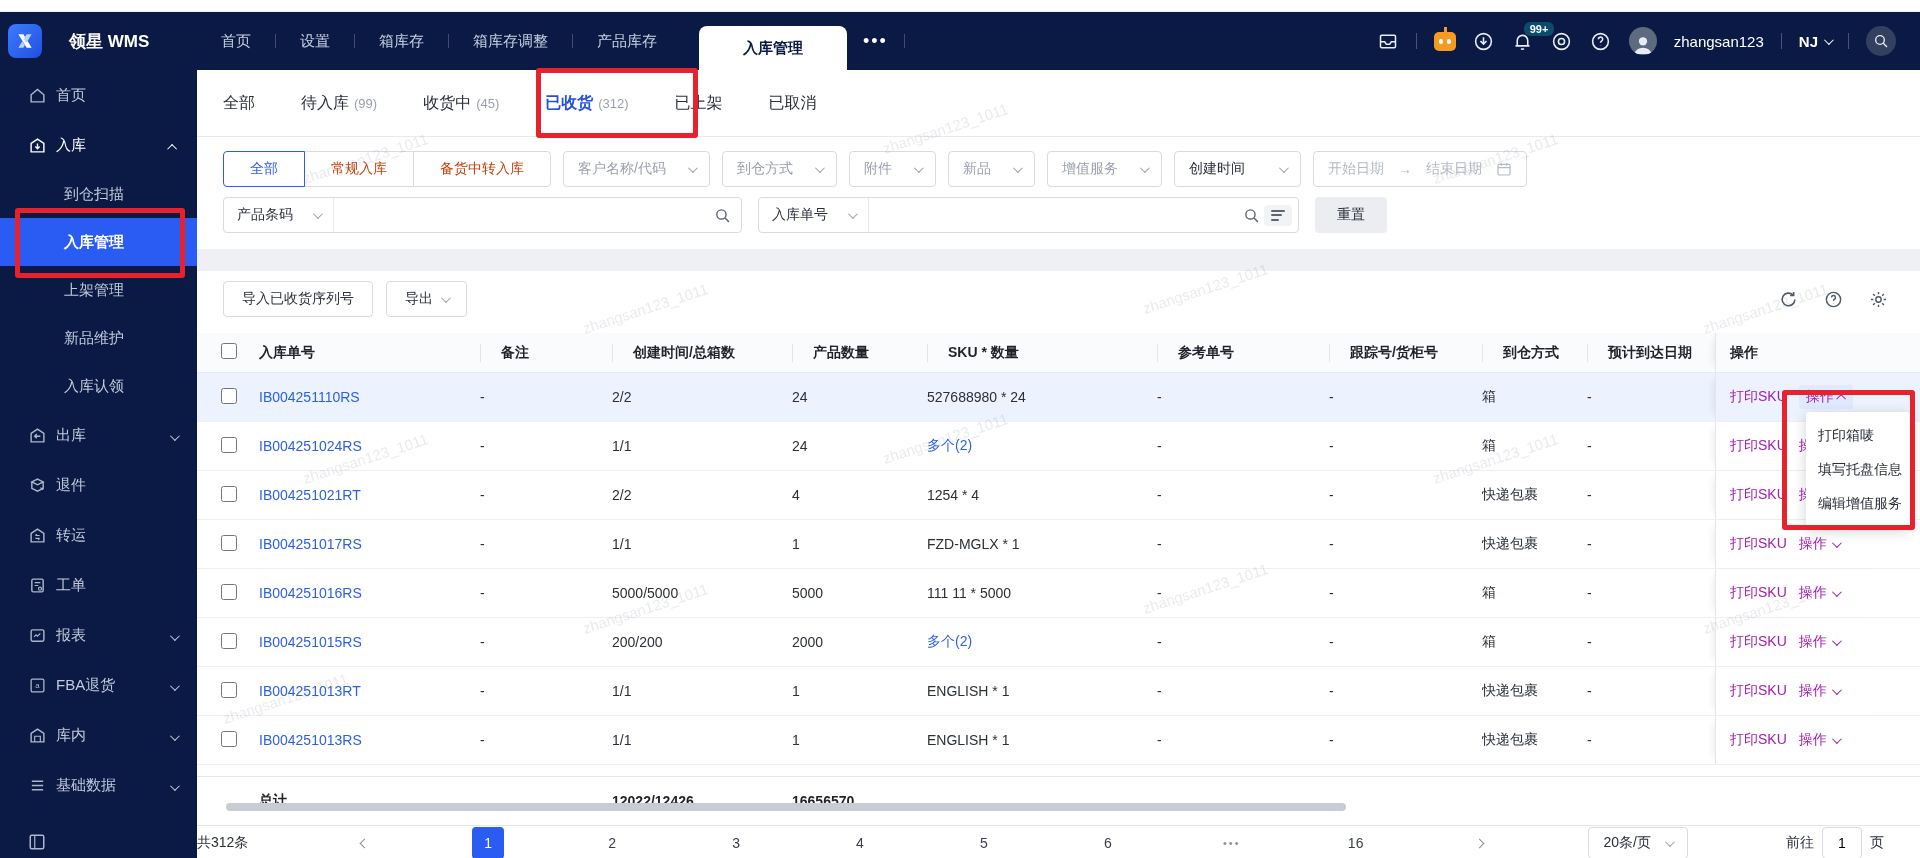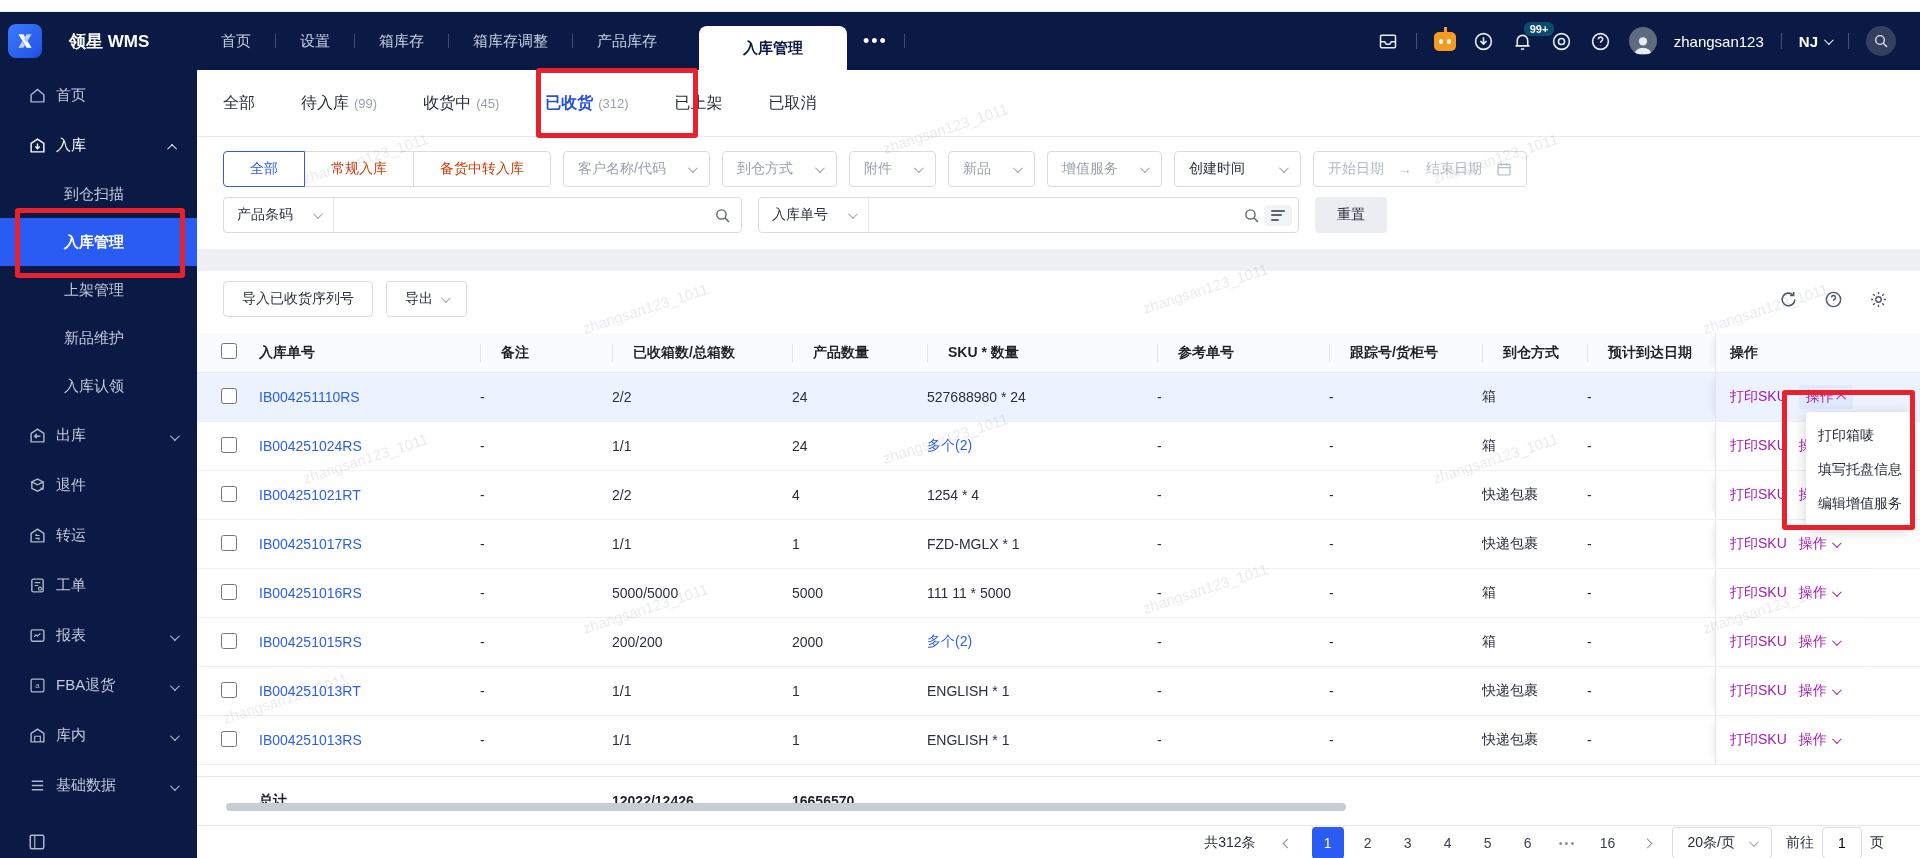--- a/index.html
+++ b/index.html
@@ -97,21 +97,21 @@
   .trow input[type=checkbox] { width:16px; height:16px; accent-color:#2a5cf4; }
   .row-hl { background:#ecf3fe; }
   .link { color:#2b5fe8; cursor:pointer; text-decoration:none; }
   .act-link { color:#a21caf; cursor:pointer; display:flex; align-items:center; gap:5px; white-space:nowrap; }
   .pill { background:#dfeafe; border-radius:3px; padding:3px 7px; }
   .summary-row { display:flex; align-items:center; height:50px; margin-top:11px; border-top:1px solid #e5e6eb; border-bottom:1px solid #e5e6eb; padding-left:24px; width:1892px; font-weight:bold; font-size:14px; color:#1f2329; }
 
   .hscroll { position:absolute; left:29px; top:733px; width:1120px; height:8px; background:#c8ccd4; border-radius:4px; cursor:pointer; }
 
   
-  .footer { position:absolute; top:757px; left:0; right:36px; display:flex; justify-content:flex-end; align-items:center; gap:8px; font-size:14px; color:#2a2f3a; }
+  .footer { position:absolute; top:757px; left:0; right:36px; display:flex; justify-content:space-between; align-items:center; gap:8px; font-size:14px; color:#2a2f3a; }
   .pg-total { margin-right:8px; white-space:nowrap; }
   .pg-btn { min-width:32px; height:32px; border-radius:4px; display:flex; align-items:center; justify-content:center; cursor:pointer; color:#3a3f4a; padding:0 4px; }
   .pg-arrow { color:#8a8f99; }
   .pg-active { background:#2a5cf4; color:#fff; }
   .pg-dots { color:#8a8f99; letter-spacing:2px; font-size:11px; }
   .pg-size { height:32px; border:1px solid #d8dbe0; border-radius:4px; display:flex; align-items:center; gap:14px; padding:0 15px; cursor:pointer; white-space:nowrap; }
   .pg-size .chev { color:#98a0ac; }
   .pg-goto { display:flex; align-items:center; gap:8px; margin-left:6px; white-space:nowrap; }
   .pg-goto input { width:40px; height:32px; border:1px solid #d8dbe0; border-radius:4px; text-align:center; font-size:14px; outline:none; }
 
@@ -472,21 +472,21 @@
             </svg>
         </div>
       </div>
     </div>
 
     <div class="table">
       <div class="trow thead">
         <div class="tc c-cb"><input type="checkbox" style=""></div>
         <div class="tc c-no">入库单号</div>
         <div class="tc c-remark hsep">备注</div>
-        <div class="tc c-boxes hsep">已收箱数/总箱数</div>
+        <div class="tc c-boxes hsep">创建时间/总箱数</div>
         <div class="tc c-qty hsep">产品数量</div>
         <div class="tc c-sku hsep">SKU * 数量</div>
         <div class="tc c-ref hsep">参考单号</div>
         <div class="tc c-track hsep">跟踪号/货柜号</div>
         <div class="tc c-method hsep">到仓方式</div>
         <div class="tc c-eta hsep">预计到达日期</div>
         <div class="tc c-action">操作</div>
       </div>
 
       <div class="trow row-hl">

